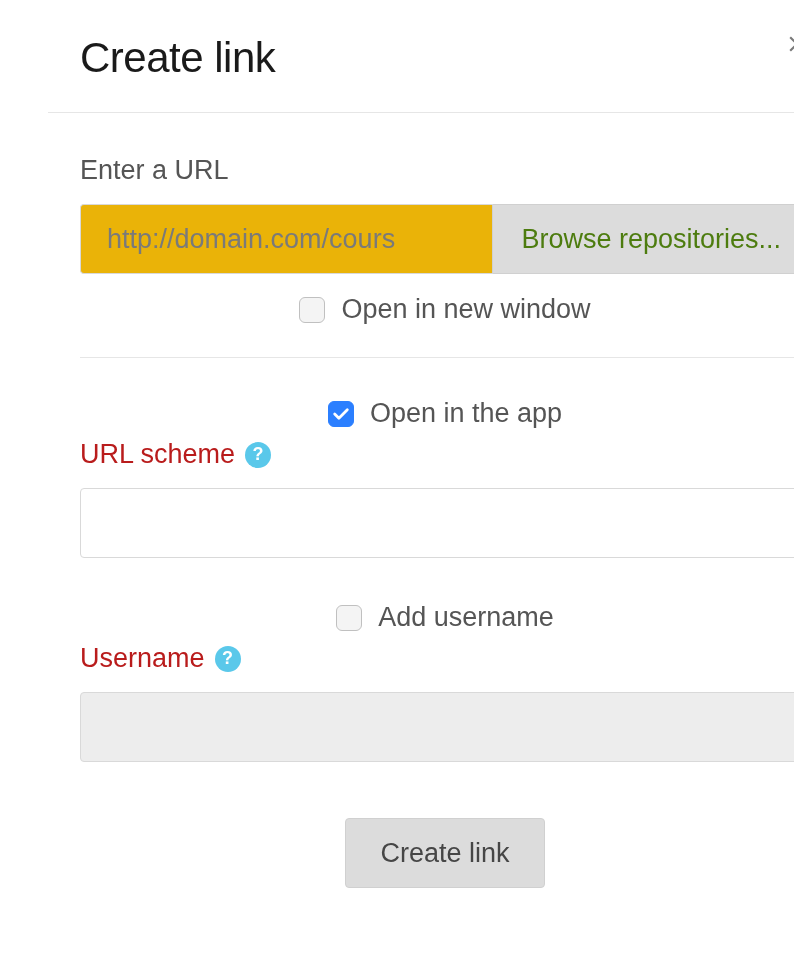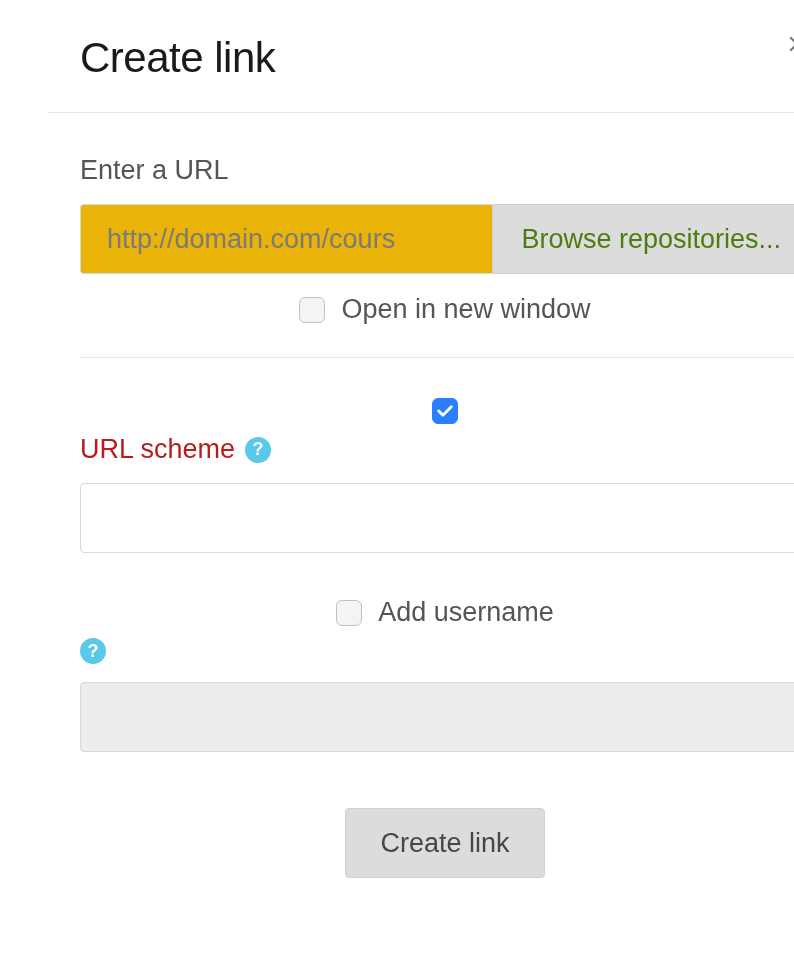--- a/index.html
+++ b/index.html
@@ -216,38 +216,40 @@
 
     <hr class="section-divider">
 
     
     <div class="checkbox-row">
       <span class="checkbox checked">
         <svg viewBox="0 0 24 20" fill="none" stroke="#ffffff" stroke-width="4" stroke-linecap="round" stroke-linejoin="round">
           <polyline points="3,10 9,16 21,4"></polyline>
         </svg>
       </span>
+      <span class="checkbox-label">Open in the app</span>
     </div>
 
     <div class="sub-label-row">
       <span class="sub-label">URL scheme</span>
       <span class="help-icon">?</span>
     </div>
 
     <input type="text" class="full-input" value="" style="">
 
     <div class="section-gap"></div>
 
     
     <div class="checkbox-row">
       <span class="checkbox"></span>
       <span class="checkbox-label">Add username</span>
     </div>
 
     <div class="sub-label-row">
+      <span class="sub-label">Username</span>
       <span class="help-icon">?</span>
     </div>
 
     <input type="text" class="full-input disabled" disabled="" value="" style="">
 
     
     <div class="footer">
       <button class="submit-btn">Create link</button>
     </div>
 

